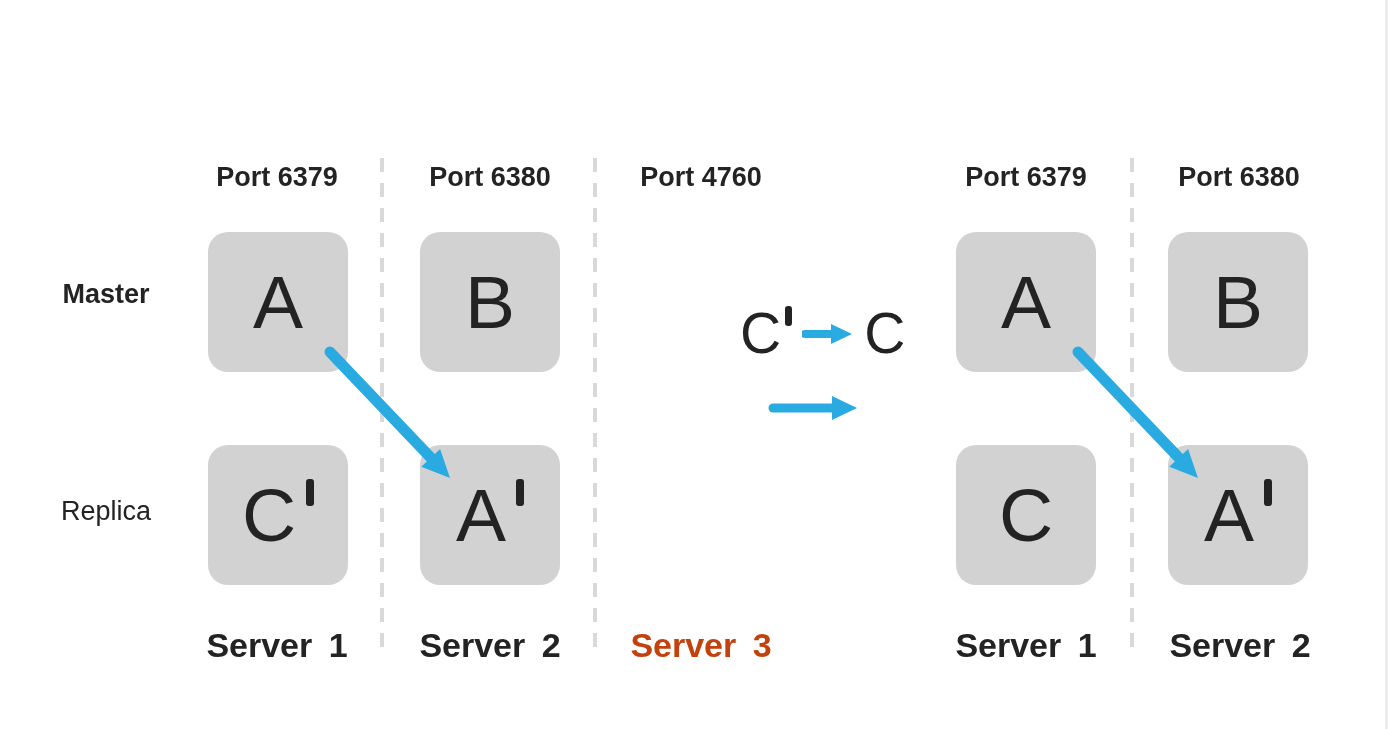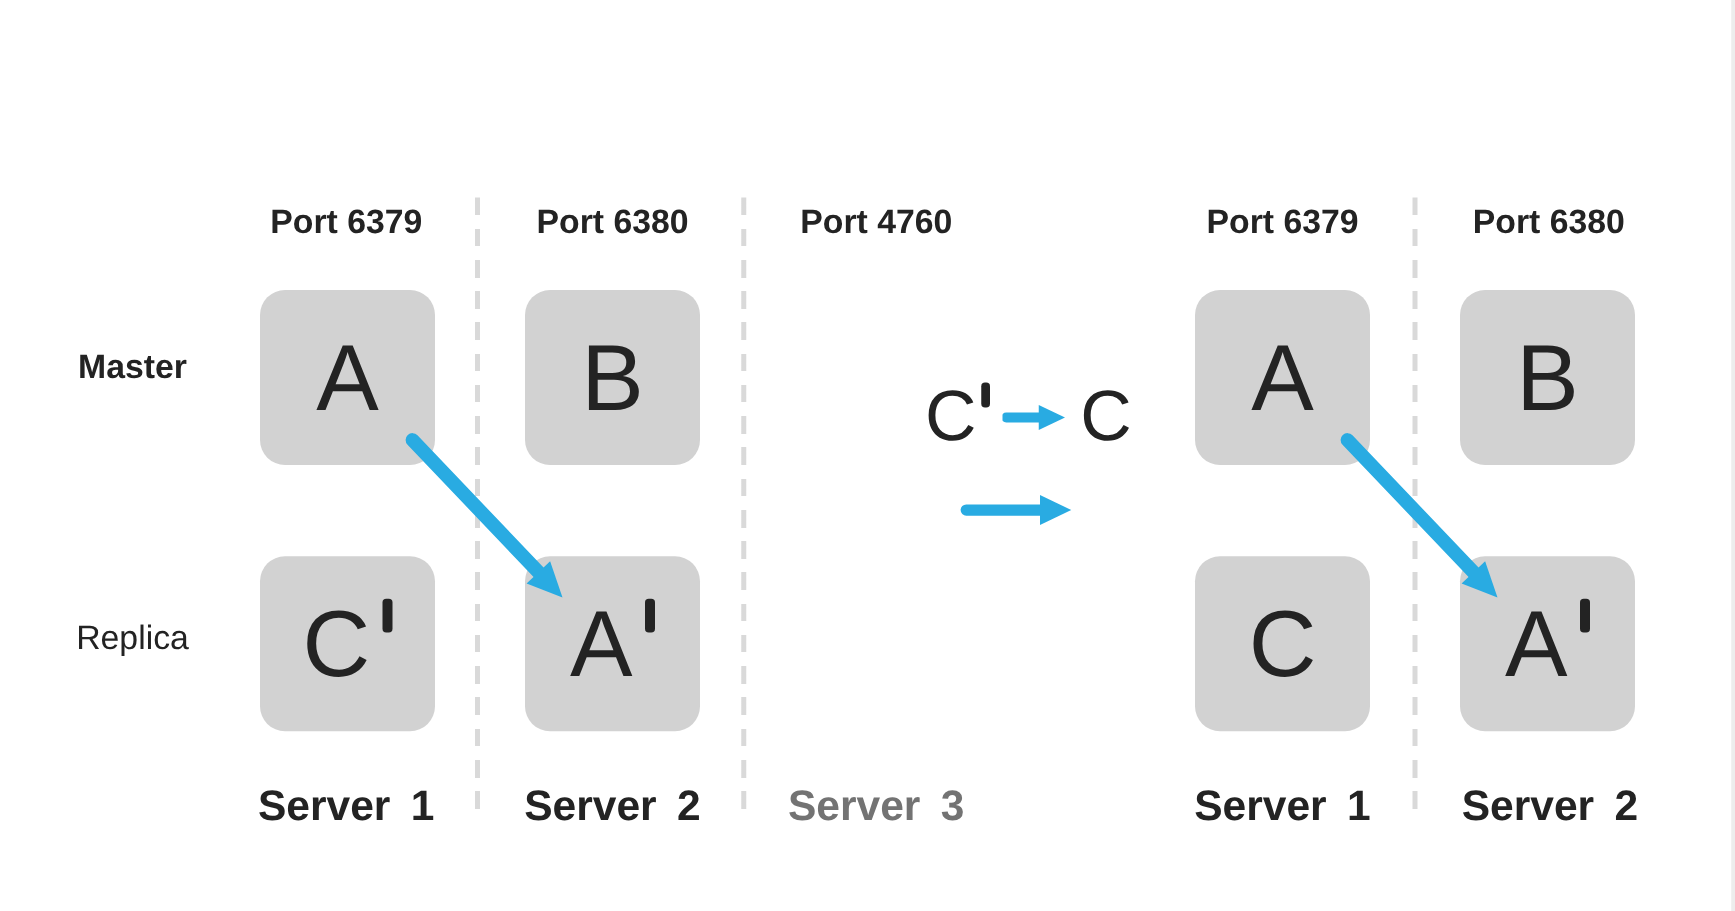--- a/index.html
+++ b/index.html
@@ -37,21 +37,21 @@
   .node-letter { font-size:75px; line-height:1; color:#232323; }
   .prime-mark {
     display:inline-block; width:8px; height:27px; background:#232323;
     border-radius:3px; margin-left:10px; align-self:flex-start; margin-top:34px;
   }
 
   .server-label {
     top:626px; transform:translateX(-50%);
     font-size:34px; font-weight:700; white-space:nowrap; word-spacing:7px;
   }
-  .server-label.failed { color:#737373; }
+  .server-label.failed { color:#c2410c; }
 
   .arrow-svg { position:absolute; z-index:5; }
 
   .transition-row {
     top:303px; left:740px; height:62px;
     display:flex; align-items:center; gap:10px;
   }
   .term { display:flex; align-items:flex-start; }
   .term-letter { font-size:57px; line-height:1.05; color:#232323; }
   .term .prime-mark { width:7px; height:20px; margin-left:4px; margin-top:2px; }

